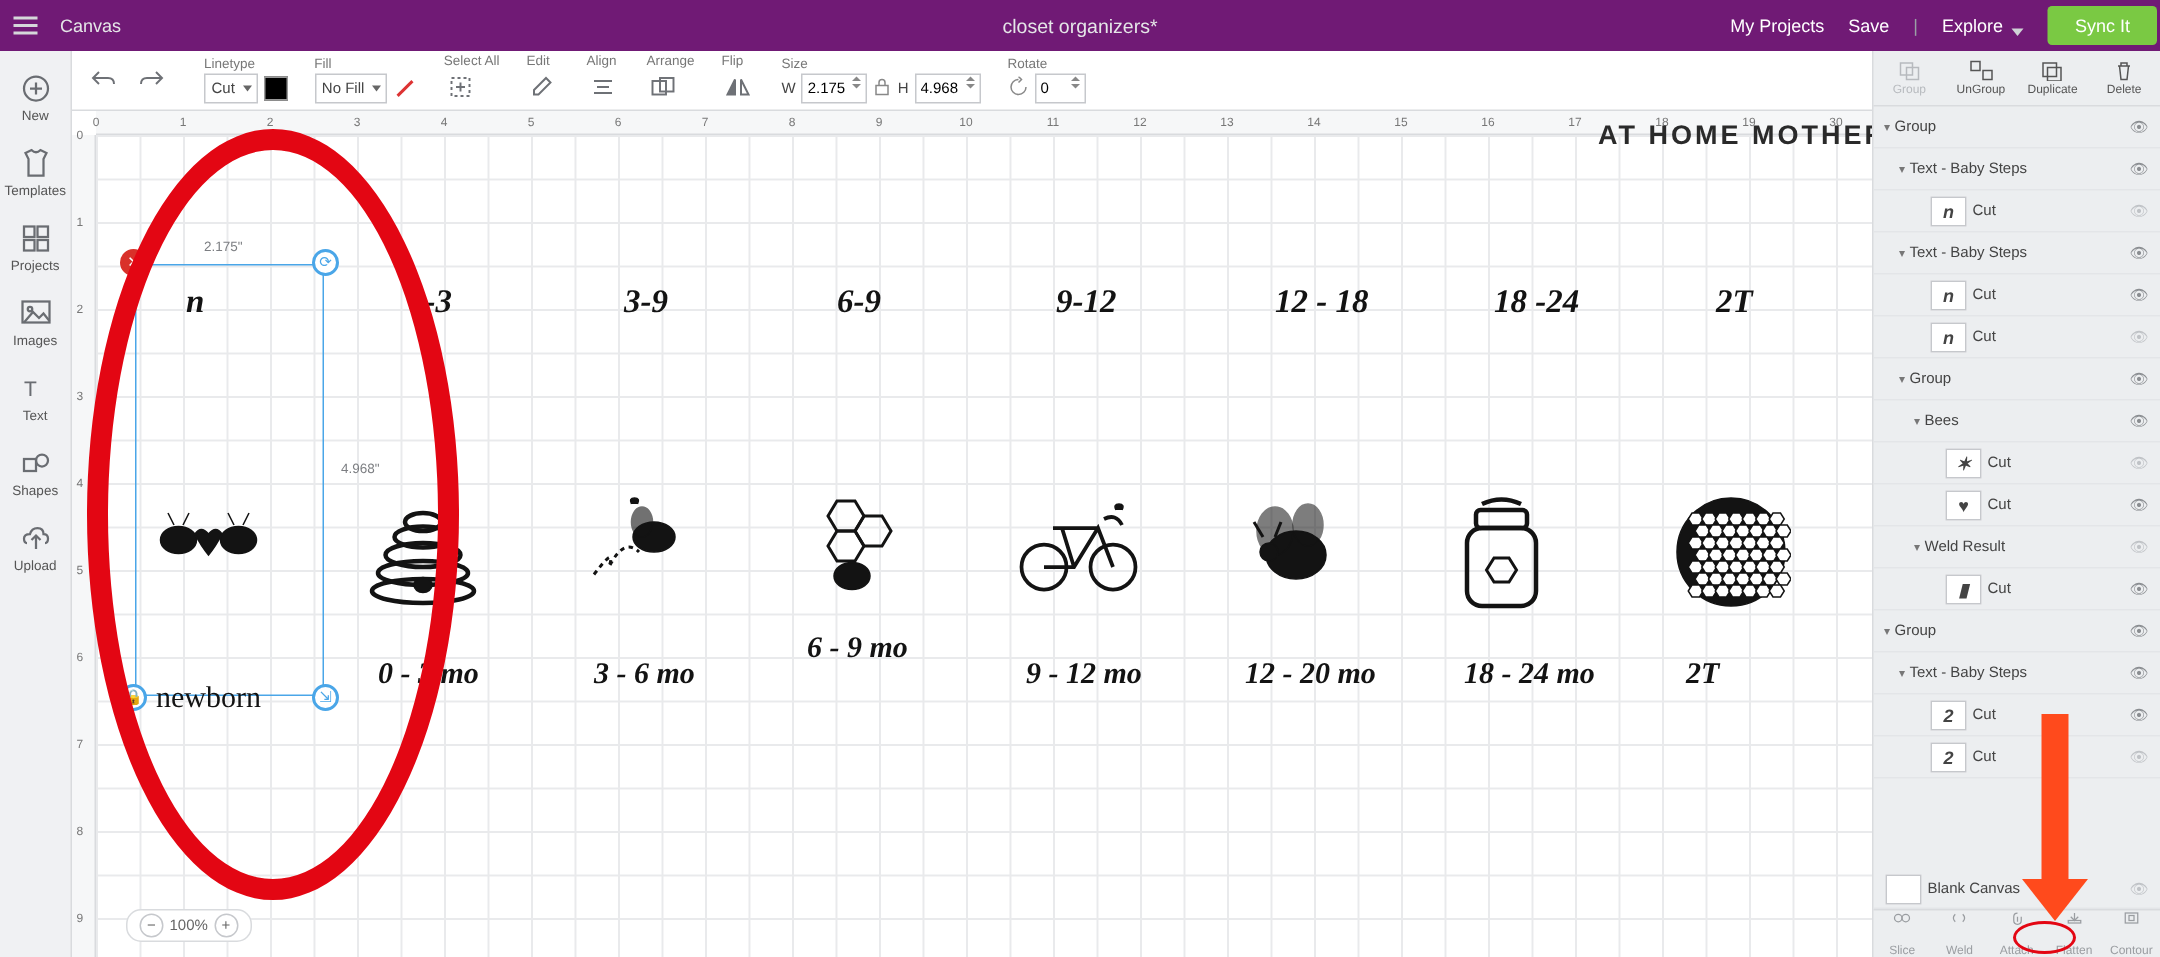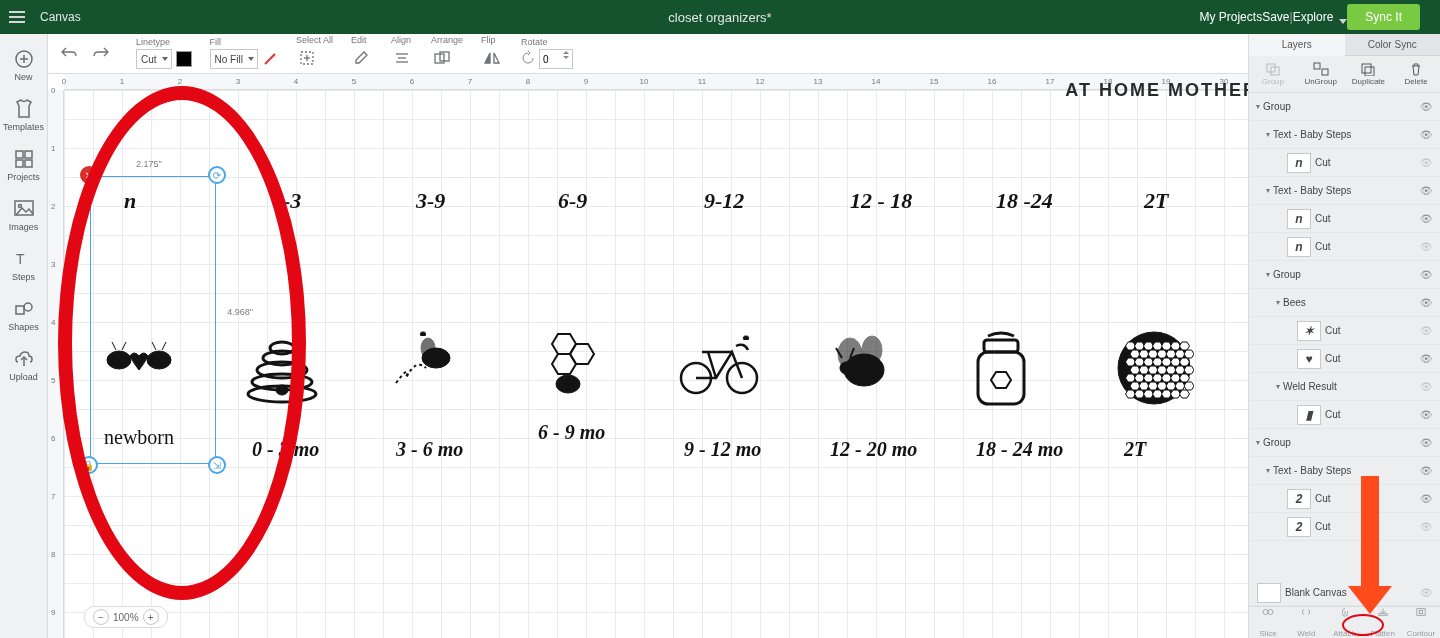--- a/index.html
+++ b/index.html
@@ -1,24 +1,24 @@
 <!DOCTYPE html>
 <html><head>
 <meta charset="utf-8">
 <style>
 * { box-sizing: border-box; margin: 0; padding: 0; font-family: Arial, Helvetica, sans-serif; }
 html, body { width: 1440px; height: 638px; overflow: hidden; background: #fff; }
 
 
-.topbar { height: 34px; background: #14532d; display: flex; align-items: center; color: #fff; font-size: 12px; }
+.topbar { height: 34px; background: #701a75; display: flex; align-items: center; color: #fff; font-size: 12px; }
 .hamburger { width: 34px; height: 34px; display: flex; flex-direction: column; justify-content: center; align-items: center; gap: 3px; cursor: pointer; }
 .hamburger span { width: 16px; height: 2px; background: #d5d7da; }
 .topbar .app-label { margin-left: 6px; color: #e5e6e8; }
 .topbar .title { position: absolute; left: 50%; transform: translateX(-50%); color: #e5e6e8; font-size: 13px; }
-.topbar .right { margin-left: auto; display: flex; align-items: center; gap: 0; padding-right: 20px; }
+.topbar .right { margin-left: auto; display: flex; align-items: center; gap: 16px; padding-right: 2px; }
 .topbar .right .lnk { color: #fff; font-size: 12px; cursor: pointer; }
 .topbar .divider { color: #9aa0a6; }
 .explore { display: flex; align-items: flex-end; gap: 6px; cursor: pointer; }
 .explore .chev { width: 0; height: 0; border-left: 4px solid transparent; border-right: 4px solid transparent; border-top: 5px solid #cfd2d6; }
 .makeit { background: #7ac943; color: #fff; font-size: 12px; padding: 6px 18px; border-radius: 3px; cursor: pointer; }
 
 
 .leftrail { position: absolute; top: 34px; left: 0; width: 48px; bottom: 0; background: #f0f1f3; border-right: 1px solid #d9dbde; display: flex; flex-direction: column; align-items: center; padding-top: 6px; }
 .tooltile { width: 48px; display: flex; flex-direction: column; align-items: center; justify-content: center; gap: 2px; padding: 8px 0; color: #555; font-size: 9px; cursor: pointer; }
 .tooltile .ic { width: 22px; height: 22px; display: flex; align-items: center; justify-content: center; }
@@ -168,21 +168,21 @@
         </svg>
       </div>
     <span>Images</span>
   </div>
   <div class="tooltile">
     <div class="ic">
         <svg width="20" height="18" viewBox="0 0 20 18">
           <text x="2" y="14" font-size="14" fill="#6a6d72" stroke="none">T</text>
         </svg>
       </div>
-    <span>Steps</span>
+    <span>Text</span>
   </div>
   <div class="tooltile">
     <div class="ic">
         <svg width="20" height="18" viewBox="0 0 20 18">
           <rect x="2" y="6" width="8" height="8"></rect>
           <circle cx="14" cy="7" r="4"></circle>
         </svg>
       </div>
     <span>Shapes</span>
   </div>
@@ -279,20 +279,39 @@
   <div class="propgroup">
     <span class="lbl">Flip</span>
     <div class="propctrls">
         <div class="svgbtn">
           <svg width="18" height="16" viewBox="0 0 18 16">
             <path d="M2 13 L7 3 L7 13 Z" fill="#6e7176"></path>
             <path d="M16 13 L11 3 L11 13 Z"></path>
           </svg>
         </div>
       </div>
+  </div>
+  <div class="propgroup">
+    <span class="lbl">Size</span>
+    <div class="propctrls">
+      <span>W</span>
+      <div class="inwrap"><input class="dim-in" value="2.175" style=""><div class="spn">
+            <span class="up"></span>
+            <span class="dn"></span>
+          </div></div>
+      <div class="lockic"><svg width="12" height="14" viewBox="0 0 12 14">
+            <rect x="2" y="6" width="8" height="6"></rect>
+            <path d="M4 6 V4 Q4 2 6 2 Q8 2 8 4 V6"></path>
+          </svg></div>
+      <span>H</span>
+      <div class="inwrap"><input class="dim-in" value="4.968" style=""><div class="spn">
+            <span class="up"></span>
+            <span class="dn"></span>
+          </div></div>
+    </div>
   </div>
   <div class="propgroup">
     <span class="lbl">Rotate</span>
     <div class="propctrls">
       <div class="rotic"><svg width="14" height="14" viewBox="0 0 14 14">
             <path d="M12 7 A5 5 0 1 1 7 2"></path>
             <path d="M7 0 L9 2 L7 4"></path>
           </svg></div>
       <div class="inwrap"><input class="dim-in" style="width: 34px;" value="0"><div class="spn">
             <span class="up"></span>
@@ -354,21 +373,21 @@
         <div class="designtext" style="left: 208px; top: 98px; font-size: 22px; text-align: center;">0-3</div>
         <div class="designtext" style="left: 352px; top: 98px; font-size: 22px;">3-9</div>
         <div class="designtext" style="left: 494px; top: 98px; font-size: 22px;">6-9</div>
         <div class="designtext" style="left: 640px; top: 98px; font-size: 22px;">9-12</div>
         <div class="designtext" style="left: 786px; top: 98px; font-size: 22px;">12 - 18</div>
         <div class="designtext" style="left: 932px; top: 98px; font-size: 22px;">18 -24</div>
         <div class="designtext" style="left: 1080px; top: 98px; font-size: 22px;">2T</div>
       </div>
 
     <div id="bot-row">
-        <div class="designscript" style="left: 40px; top: 336px; font-size: 20px;">newborn</div>
+        <div class="designscript" style="left: 40px; top: 364px; font-size: 20px;">newborn</div>
         <div class="designtext" style="left: 188px; top: 348px; font-size: 20px;">0 - 3 mo</div>
         <div class="designtext" style="left: 332px; top: 348px; font-size: 20px;">3 - 6 mo</div>
         <div class="designtext" style="left: 474px; top: 331px; font-size: 20px;">6 - 9 mo</div>
         <div class="designtext" style="left: 620px; top: 348px; font-size: 20px;">9 - 12 mo</div>
         <div class="designtext" style="left: 766px; top: 348px; font-size: 20px;">12 - 20 mo</div>
         <div class="designtext" style="left: 912px; top: 348px; font-size: 20px;">18 - 24 mo</div>
         <div class="designtext" style="left: 1060px; top: 348px; font-size: 20px;">2T</div>
       </div>
 
     <div id="icon-row">
@@ -500,24 +519,20 @@
       <div class="zbtn">+</div>
     </div>
   </div>
 
   <div class="watermark" style="right:-10px; top:6px; text-align:right;">
     <div class="line2">AT HOME MOTHER</div>
   </div>
 </div>
 
 <div class="rightpanel">
-  <div class="rp-tabs">
-    <div class="rp-tab active">Layers</div>
-    <div class="rp-tab">Color Sync</div>
-  </div>
   <div class="rp-tools">
     <div class="rp-tool dis">
         <svg width="16" height="14" viewBox="0 0 16 14">
           <rect x="2" y="2" width="8" height="8"></rect>
           <rect x="6" y="5" width="8" height="8"></rect>
         </svg>
         <span>Group</span>
       </div>
     <div class="rp-tool">
         <svg width="16" height="14" viewBox="0 0 16 14">

